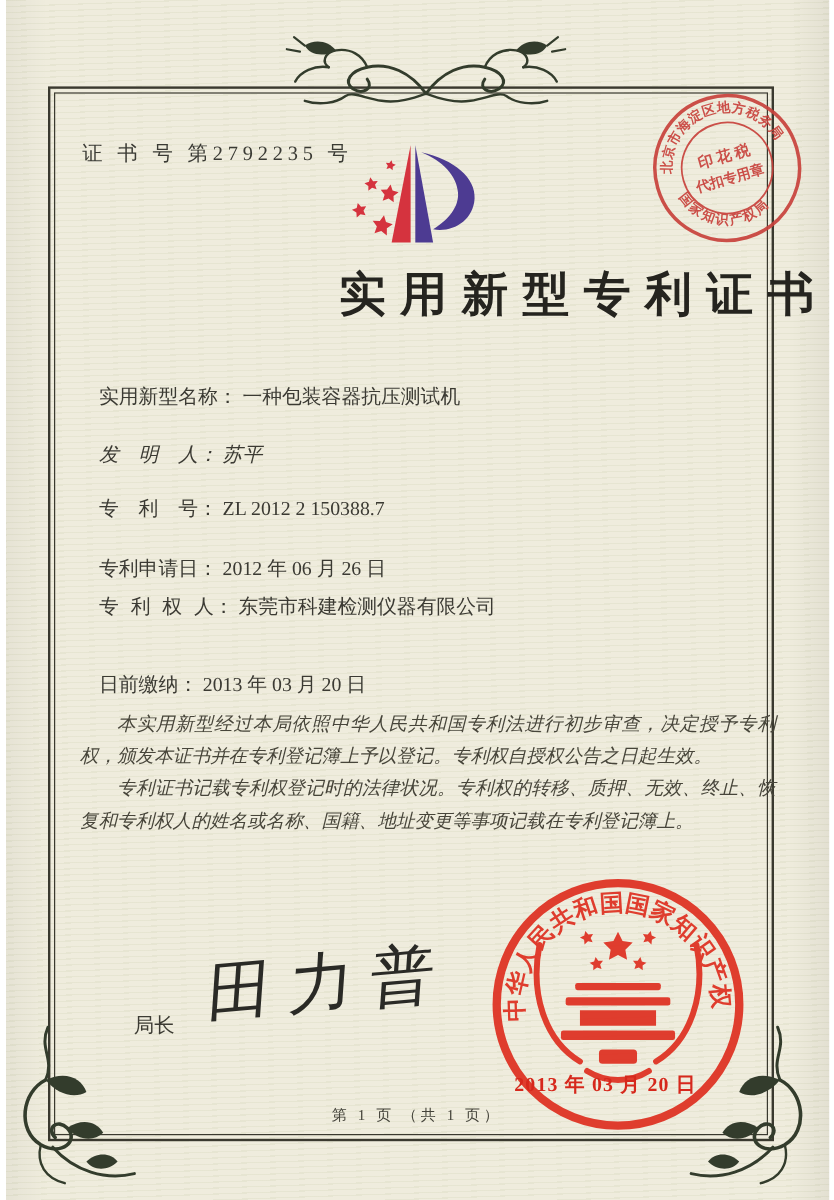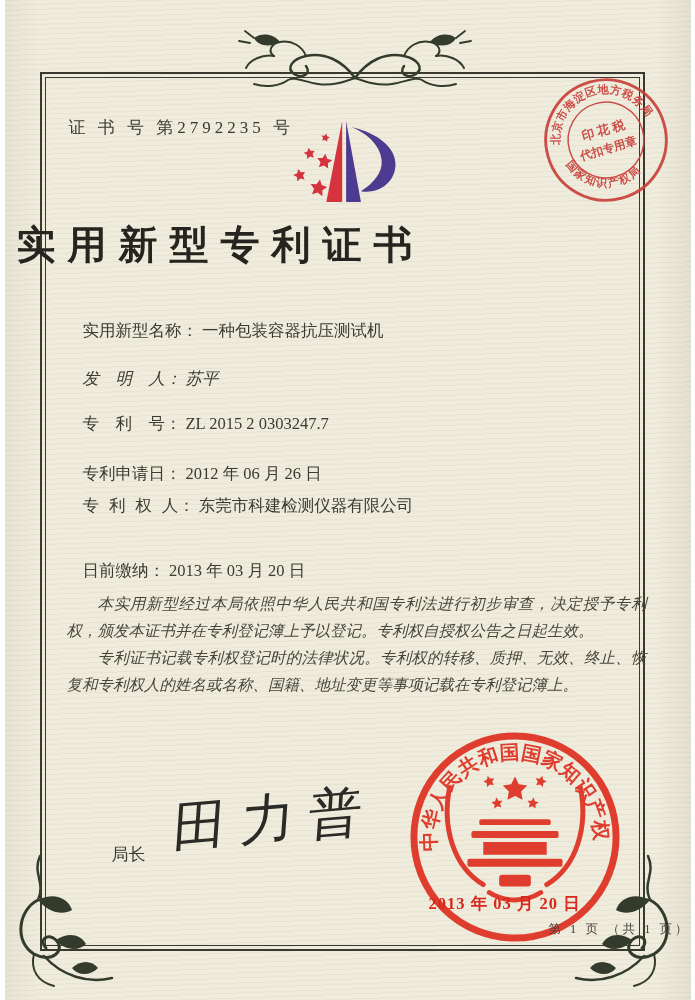--- a/index.html
+++ b/index.html
@@ -21,21 +21,21 @@
   }
   .cert-no{
     position:absolute;left:64px;top:116px;font-size:17px;letter-spacing:4px;color:#3a3a34;
   }
   .logo{position:absolute;left:271px;top:104px;width:158px;height:116px;}
   .tax-stamp{
     position:absolute;left:533px;top:72px;width:136px;height:136px;
     transform:rotate(-16deg);opacity:.92;
   }
   .title{
-    position:absolute;left:0;right:0;top:218px;text-align:left;
+    position:absolute;left:0;right:0;top:218px;text-align:right;
     font-size:39px;font-weight:700;letter-spacing:12px;text-indent:12px;color:#25241f;
   }
   .fields{position:absolute;left:78px;top:306px;width:545px;font-size:16.5px;color:#3b3a33;}
   .field{position:absolute;left:0;white-space:nowrap;}
   .f1{top:14px;} .f2{top:62px;font-style:italic;} .f3{top:107px;} .f4{top:157px;} .f5{top:189px;font-family:Liberation Mono, monospace;} .f6{top:254px;}
   .field .val{margin-left:4px;}
   .body-text{
     position:absolute;left:62px;top:590px;width:580px;
     font-size:15.5px;line-height:27px;color:#47453a;font-style:italic;text-align:justify;
   }
@@ -44,21 +44,21 @@
   .sig-name{
     position:absolute;left:168px;top:792px;font-size:54px;color:#2a2a26;
     letter-spacing:14px;transform:rotate(-5deg) skewX(-9deg);transform-origin:left center;
   }
   .seal{position:absolute;left:401px;top:728px;width:218px;height:218px;opacity:.95;}
   .seal-date{
     position:absolute;left:424px;top:893px;font-size:16.5px;font-weight:600;
     color:#d6281c;letter-spacing:1px;
   }
   .footer{
-    position:absolute;left:0;right:0;top:921px;text-align:right;
+    position:absolute;left:0;right:0;top:921px;text-align:center;
     font-size:12.5px;letter-spacing:3px;color:#44433a;
   }
   .top-ornament{position:absolute;left:203px;top:16px;width:294px;height:84px;}
   .corner-fl{position:absolute;top:854px;width:104px;height:144px;}
   .corner-fl.left{left:5px;}
   .corner-fl.right{right:13px;transform:scaleX(-1);}
   svg{display:block;}
 </style>
 </head>
 <body>
@@ -137,21 +137,21 @@
   <div class="title">实用新型专利证书</div>
 
   <div class="fields">
     <div class="field f1">
       <span class="lbl">实用新型名称：</span><span class="val">一种包装容器抗压测试机</span>
     </div>
     <div class="field f2">
       <span class="lbl">发　明　人：</span><span class="val">苏平</span>
     </div>
     <div class="field f3">
-      <span class="lbl">专　利　号：</span><span class="val">ZL 2015 2 0303247.7</span>
+      <span class="lbl">专　利　号：</span><span class="val">ZL 2012 2 150388.7</span>
     </div>
     <div class="field f4">
       <span class="lbl">专利申请日：</span><span class="val">2012 年 06 月 26 日</span>
     </div>
     <div class="field f5">
       <span class="lbl">专 利 权 人：</span><span class="val">东莞市科建检测仪器有限公司</span>
     </div>
     <div class="field f6">
       <span class="lbl">日前缴纳：</span><span class="val">2013 年 03 月 20 日</span>
     </div>

